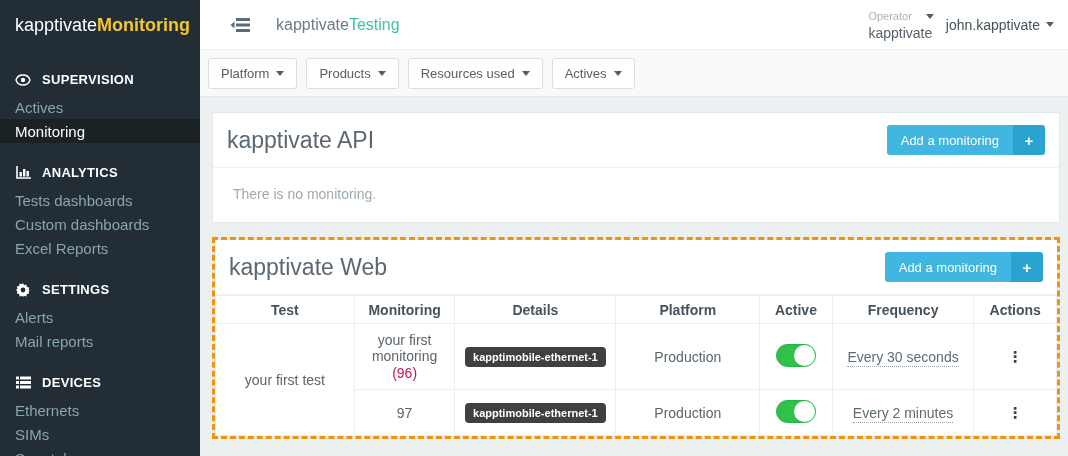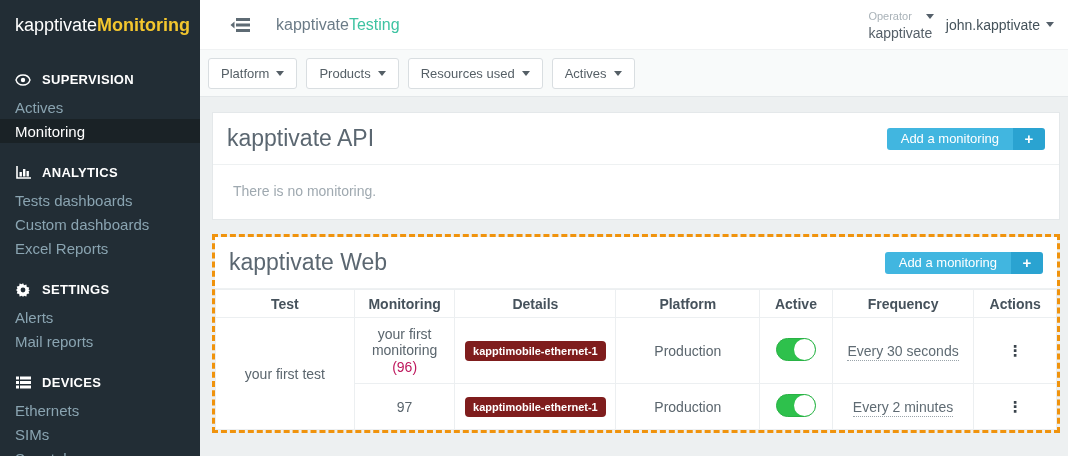--- a/index.html
+++ b/index.html
@@ -77,21 +77,21 @@
   .panel { background: #ffffff; border: 1px solid #e4e8ea; }
   .panel-head {
     display: flex; align-items: center; justify-content: space-between;
     padding: 12px 14px; border-bottom: 1px solid #eef1f2;
   }
   .panel-title { font-size: 23px; color: #5b6771; font-weight: normal; }
   .panel-body-empty { padding: 18px 20px 20px 20px; color: #9fa9b0; font-size: 14px; }
 
   .add-btn {
     display: inline-flex; align-items: stretch; cursor: pointer;
-    border-radius: 3px; overflow: hidden; height: 22px;
+    border-radius: 3px; overflow: hidden; height: 30px;
     font-family: "Liberation Sans", sans-serif;
   }
   .add-btn .add-label {
     background: #41b6e0; color: #ffffff; font-size: 13px;
     display: flex; align-items: center; padding: 0 14px;
   }
   .add-btn .add-plus {
     background: #2aa3d1; color: #ffffff; width: 32px;
     display: flex; align-items: center; justify-content: center;
     font-size: 15px; font-weight: bold;
@@ -103,21 +103,21 @@
   table.mon-table { width: 100%; border-collapse: collapse; table-layout: fixed; }
   .mon-table th, .mon-table td {
     border: 1px solid #eceff1; text-align: center; vertical-align: middle;
     font-size: 14px; color: #5a656d; padding: 4px;
   }
   .mon-table th { height: 28px; color: #46525c; font-weight: bold; }
   .mon-table td.row1 { height: 66px; }
   .mon-table td.row2 { height: 46px; }
   .mon-id { color: #be185d; display: block; margin-top: 1px; }
   .badge {
-    background: #7f1d1d; color: #ffffff; font-size: 11px; font-weight: bold;
+    background: #404040; color: #ffffff; font-size: 11px; font-weight: bold;
     padding: 4px 8px; border-radius: 4px; display: inline-block; white-space: nowrap;
   }
   .freq-link {
     color: #5f6b73; text-decoration: none;
     border-bottom: 1px dotted #9aa4aa; cursor: pointer; padding-bottom: 1px;
   }
   .toggle {
     width: 40px; height: 23px; border-radius: 12px; background: #2ec14c;
     display: inline-block; position: relative; cursor: pointer;
     border: 1px solid #29b245;

